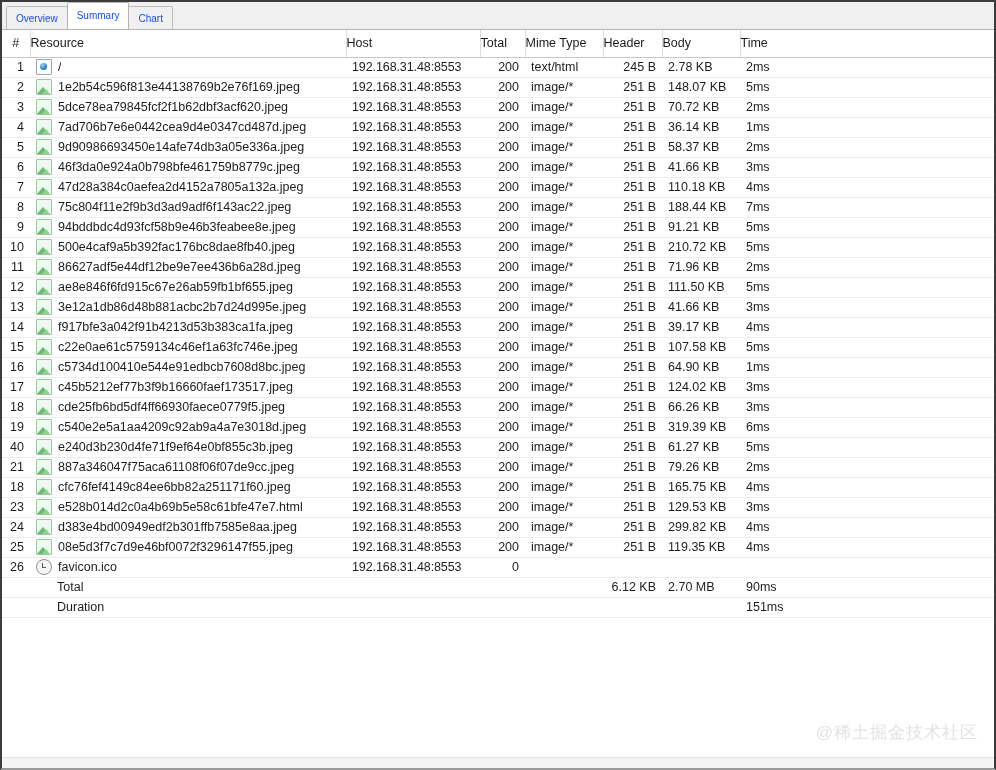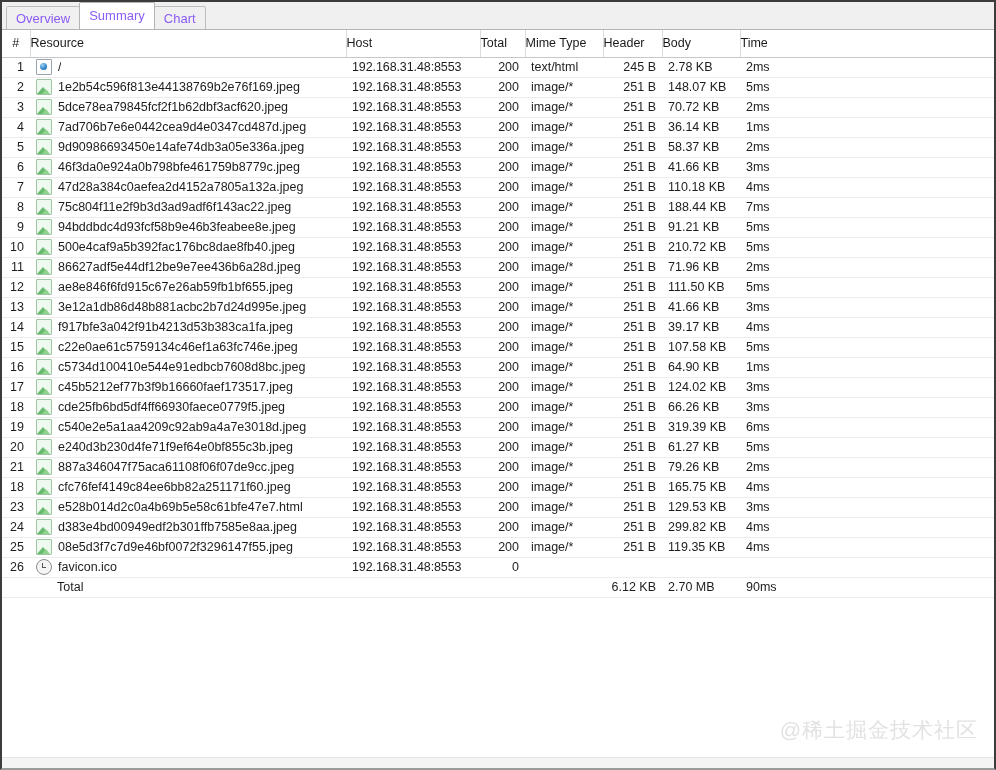--- a/index.html
+++ b/index.html
@@ -42,22 +42,22 @@
     display: flex;
     align-items: flex-end;
     padding-left: 4px;
     box-sizing: border-box;
     position: relative;
   }
   .tab {
     height: 23px;
     line-height: 23px;
     padding: 0 9px;
-    font-size: 13px;
-    color: #8b5cf6;
+    font-size: 10px;
+    color: #1d4ed8;
     background: #f0f0f0;
     border: 1px solid #bdbdbd;
     border-bottom: none;
     border-top-left-radius: 2px;
     border-top-right-radius: 2px;
     margin-right: -1px;
     box-sizing: border-box;
     cursor: default;
     white-space: nowrap;
   }
@@ -202,21 +202,21 @@
     color: #1d1d1d;
     background: #ffffff;
   }
   tr.summary td.res { padding-left: 27px; }
 
   
   .watermark {
     position: absolute;
     right: 16px;
     bottom: 24px;
-    font-size: 21px;
+    font-size: 17px;
     color: #e2e2e2;
     letter-spacing: 1px;
     user-select: none;
     pointer-events: none;
     white-space: nowrap;
   }
 
   
   .bottom-gutter {
     height: 10px;
@@ -540,21 +540,21 @@
               </div>
             </td>
             <td class="host">192.168.31.48:8553</td>
             <td class="code">200</td>
             <td class="mime">image/*</td>
             <td class="hdr">251 B</td>
             <td class="body">319.39 KB</td>
             <td class="time">6ms</td>
           </tr>
           <tr>
-            <td class="num">20</td>
+            <td class="num">40</td>
             <td class="res">
               <div class="res-cell">
                 <span class="ico ico-image"></span>
                 <span class="res-label">e240d3b230d4fe71f9ef64e0bf855c3b.jpeg</span>
               </div>
             </td>
             <td class="host">192.168.31.48:8553</td>
             <td class="code">200</td>
             <td class="mime">image/*</td>
             <td class="hdr">251 B</td>
@@ -654,20 +654,30 @@
           <tr class="summary">
             <td class="num"></td>
             <td class="res">Total</td>
             <td class="host"></td>
             <td class="code"></td>
             <td class="mime"></td>
             <td class="hdr">6.12 KB</td>
             <td class="body">2.70 MB</td>
             <td class="time">90ms</td>
           </tr>
+          <tr class="summary">
+            <td class="num"></td>
+            <td class="res">Duration</td>
+            <td class="host"></td>
+            <td class="code"></td>
+            <td class="mime"></td>
+            <td class="hdr"></td>
+            <td class="body"></td>
+            <td class="time">151ms</td>
+          </tr>
         </tbody>
     </table>
   </div>
 
   <div class="bottom-gutter"></div>
 
   <div class="watermark">@稀土掘金技术社区</div>
 </div>
 
 </body></html>

